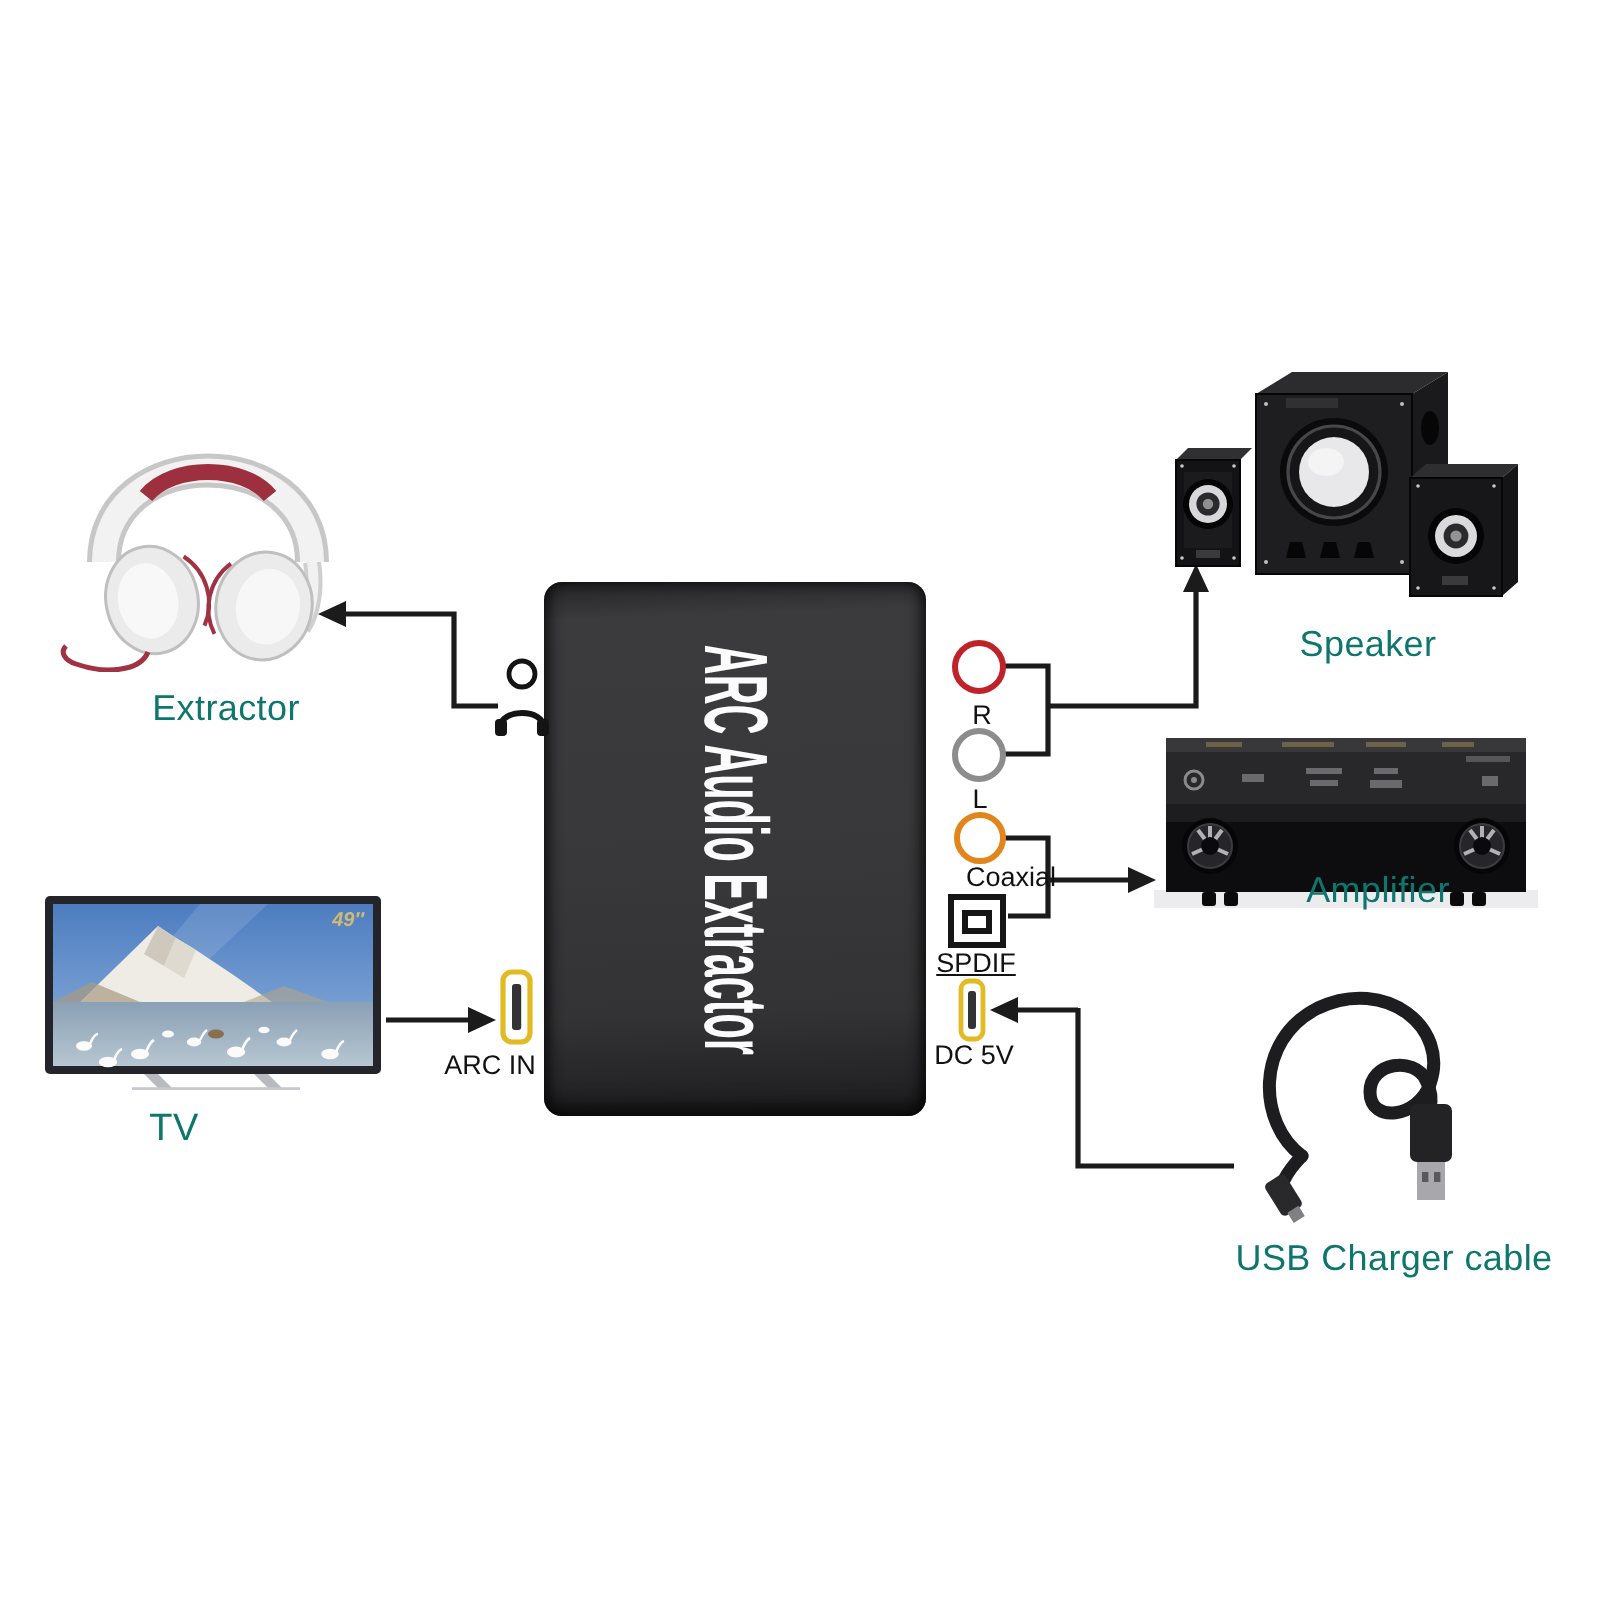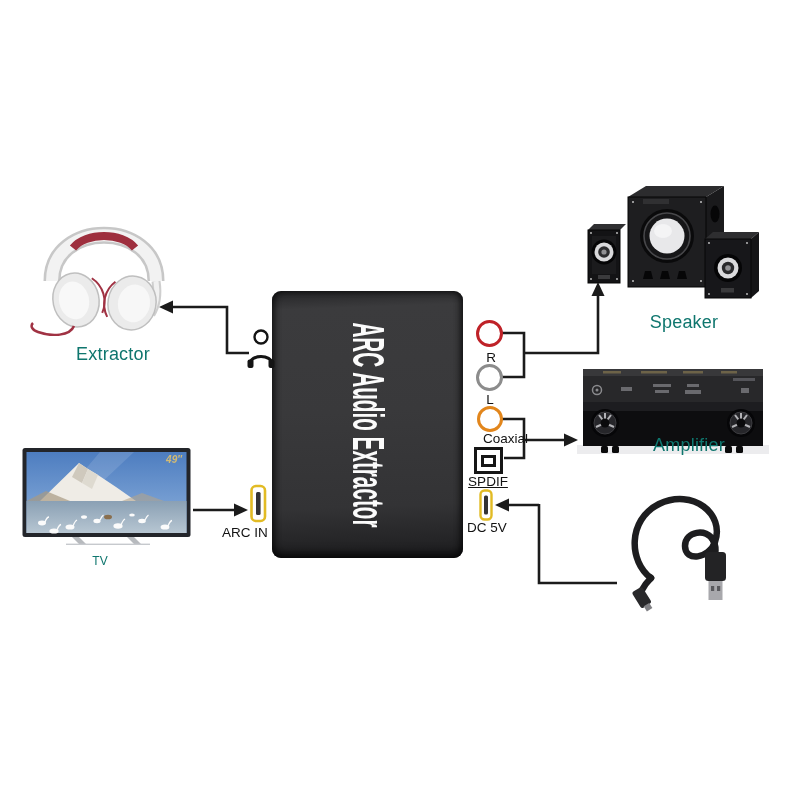--- a/index.html
+++ b/index.html
@@ -119,21 +119,21 @@
         <ellipse cx="86" cy="70" rx="4" ry="2.3" fill="#8a6f4e"></ellipse>
         <text x="160" y="16" text-anchor="end" font-size="10" font-weight="bold" fill="#d2ba74" font-family="Liberation Sans, sans-serif">49″</text>
       </g>
       <g fill="#b7babe">
         <polygon points="50,90 57,90 64,97 57,97"></polygon>
         <polygon points="105,90 112,90 119,97 112,97"></polygon>
         <rect x="44" y="96.6" width="84" height="1.6" fill="#c6c9cd"></rect>
       </g>
     </svg>
   </div>
-  <div class="device-label" style="left:100px;top:554px;font-size:12px;">TV</div>
+  <div class="device-label" style="left:87px;top:554px;font-size:19px;">TV</div>
 
   <div class="extractor">
     <div class="extractor-title">ARC Audio Extractor</div>
   </div>
 
   <div class="abs" style="left:245px;top:326px;width:30px;height:42px;">
     <svg width="30" height="42" viewBox="0 0 30 42">
       <circle cx="16" cy="11" r="6.5" fill="#fff" stroke="#141414" stroke-width="2.4"></circle>
       <path d="M5 38 C 5 28, 27 28, 27 38" fill="none" stroke="#141414" stroke-width="3"></path>
       <rect x="2.5" y="33.5" width="6" height="8.5" rx="2" fill="#141414"></rect>
@@ -302,14 +302,15 @@
         <rect x="26" y="120" width="6.5" height="6" fill="#808084"></rect>
       </g>
       <g>
         <rect x="92" y="66" width="21" height="29" rx="3.5" fill="#232325"></rect>
         <rect x="95.5" y="95" width="14" height="19" fill="#a8a8ac"></rect>
         <rect x="98" y="100" width="3.2" height="5" fill="#59595d"></rect>
         <rect x="104" y="100" width="3.2" height="5" fill="#59595d"></rect>
       </g>
     </svg>
   </div>
+  <div class="device-label" style="left:697px;top:619px;">USB Charger cable</div>
 
 </div>
 
 </body></html>

